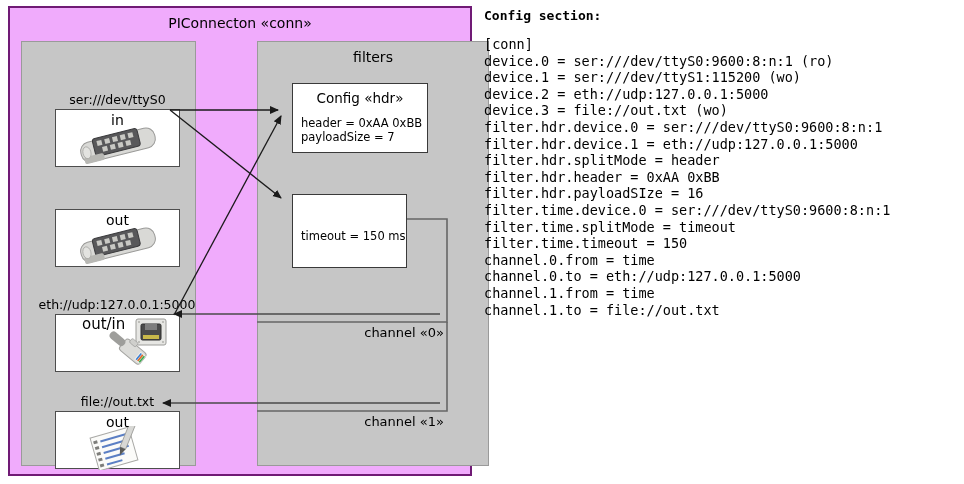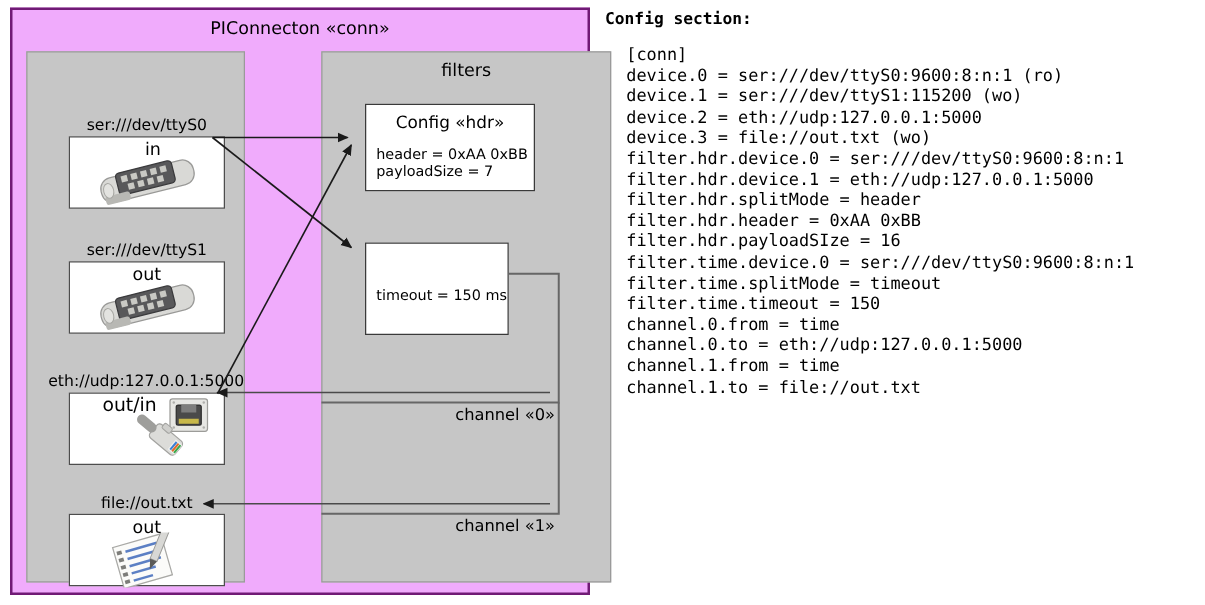--- a/index.html
+++ b/index.html
@@ -26,21 +26,21 @@
                 font-size:12.5px;line-height:15px;white-space:nowrap;}
   .device-box{position:absolute;left:0;top:17px;width:100%;height:58px;
               background:#fff;border:1.5px solid #4d4d4d;box-sizing:border-box;}
   .device-dir{position:absolute;font-size:14px;line-height:16px;}
 
   #dev-ttyS0{left:33px;top:50px;width:125px;height:75px;}
   #dev-ttyS1{left:33px;top:150px;width:125px;height:75px;}
   #dev-eth  {left:14px;top:255px;width:162px;height:75px;}
   #dev-file {left:33px;top:352px;width:125px;height:75px;}
 
-  #dev-ttyS0 .device-dir{left:12px;top:20px;width:100%;text-align:left;padding-left:48px;}
+  #dev-ttyS0 .device-dir{left:0;top:20px;width:100%;text-align:center;}
   #dev-ttyS1 .device-dir{left:0;top:20px;width:100%;text-align:center;}
   #dev-file  .device-dir{left:0;top:20px;width:100%;text-align:center;}
   #dev-eth   .device-box{left:19px;width:125px;}
   #dev-eth   .device-dir{left:26px;top:20px;font-size:15px;}
 
   .icon-img{position:absolute;}
 
   
   .filter-box{position:absolute;background:#fff;border:1.5px solid #3a3a3a;
               box-sizing:border-box;}
@@ -61,21 +61,21 @@
   #wires{position:absolute;left:0;top:0;width:964px;height:484px;
          pointer-events:none;}
 
   
   #config{position:absolute;left:484px;top:8px;width:470px;}
   #config-heading{font-size:13px;line-height:16px;font-weight:bold;
                   font-family:"DejaVu Sans Mono","Liberation Mono",monospace;
                   margin:0 0 12px 0;}
   #config-lines{font-family:"DejaVu Sans Mono","Liberation Mono",monospace;
                 font-size:13.5px;line-height:16.6px;white-space:pre;margin:0;}
-  .cfg-line{white-space:pre;margin-left:17px;}
+  .cfg-line{white-space:pre;}
 </style>
 </head>
 <body>
 
 <div id="diagram">
 
   <div id="diagram-title">PIConnecton «conn»</div>
 
   <div id="devices-panel" class="panel">
 
@@ -99,21 +99,20 @@
             </g>
             <rect x="10" y="24" width="20" height="7" rx="2" fill="#b8b8b4"></rect>
             <ellipse cx="14" cy="20" rx="4" ry="6" fill="#e3e3e0" stroke="#a8a8a4" stroke-width="0.8"></ellipse>
           </g>
         </svg>
         <div class="device-dir" style="top:2px;">in</div>
       </div>
     </div>
 
     <div class="device" id="dev-ttyS1">
-      <div class="device-label">ser:///dev/ttyS1</div>
       <div class="device-box">
         <svg class="icon-img" width="92" height="40" viewBox="0 0 92 40" style="left:16px;top:15px;">
           <g transform="rotate(-14 46 20)">
             <rect x="8" y="10" width="76" height="20" rx="9" fill="#d9d9d6" stroke="#9a9a98" stroke-width="1"></rect>
             <rect x="22" y="8" width="46" height="18" rx="3" fill="#58585a" stroke="#3a3a3c" stroke-width="1"></rect>
             <g fill="#c9c9c4">
               <rect x="26" y="11" width="5" height="5"></rect>
                 <rect x="34" y="11" width="5" height="5"></rect>
               <rect x="42" y="11" width="5" height="5"></rect>
                 <rect x="50" y="11" width="5" height="5"></rect>

